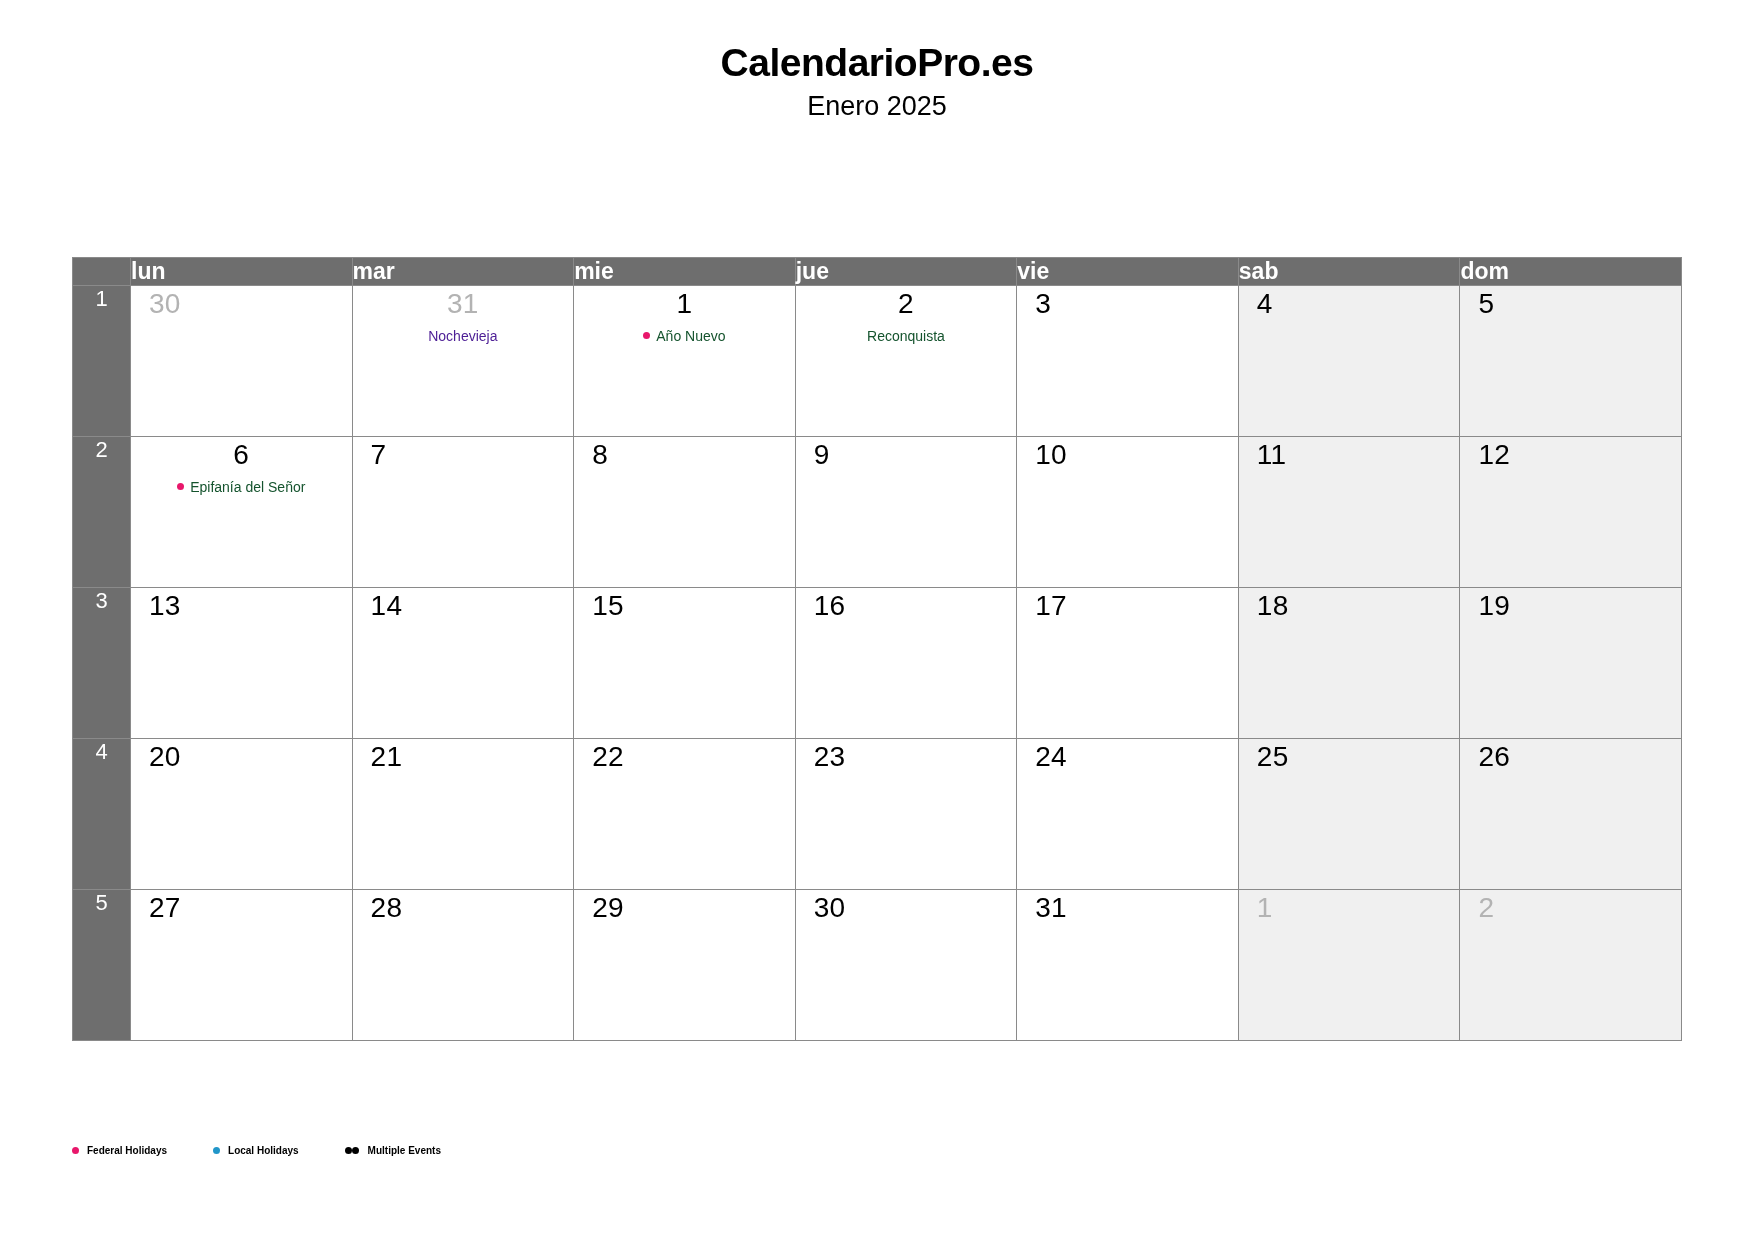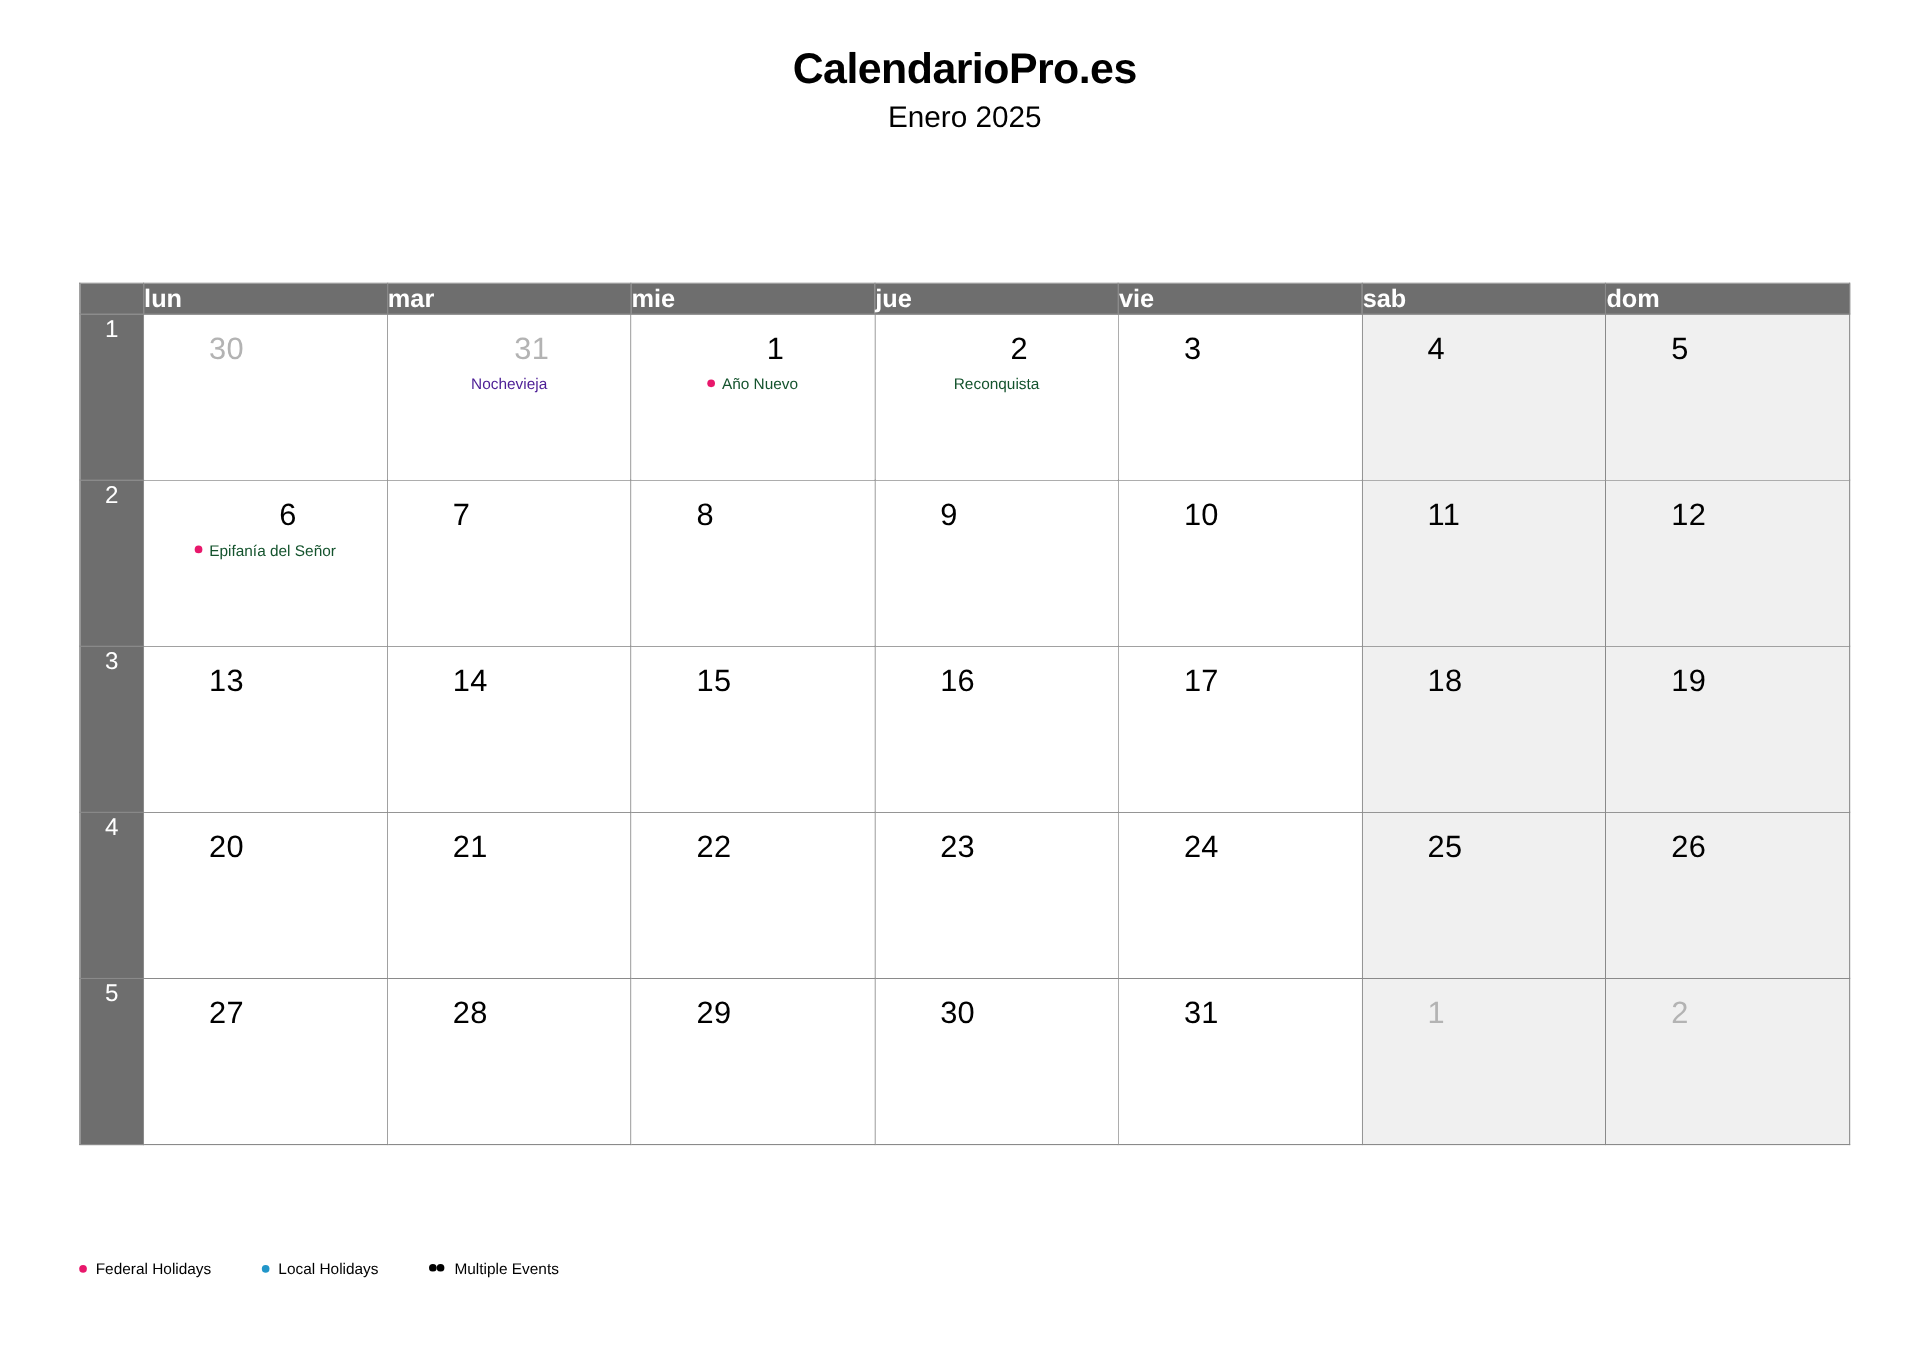--- a/index.html
+++ b/index.html
@@ -87,23 +87,22 @@
     position: relative;
   }
   td.day.weekend {
     background: #f0f0f0;
   }
   .daynum {
     display: block;
     text-align: center;
     font-size: 28px;
     line-height: 1;
-    padding-top: 17px;
+    padding-top: 4px;
     letter-spacing: 0.3px;
-    margin-left: 41px;
   }
   td.day.other .daynum {
     color: #b3b3b3;
   }
   td.day .daynum {
     text-align: left;
     padding-left: 18px;
   }
   td.day.center-num .daynum {
     text-align: center;
@@ -132,22 +131,22 @@
     vertical-align: 2px;
   }
   .dot.federal { background: #e8176b; }
   .dot.local { background: #2196c9; }
   .legend {
     position: absolute;
     left: 72px;
     top: 1145px;
     display: flex;
     align-items: center;
-    font-size: 14px;
-    font-weight: normal;
+    font-size: 10px;
+    font-weight: bold;
   }
   .legend .item {
     display: flex;
     align-items: center;
     margin-right: 46px;
   }
   .legend .item .dot {
     margin-right: 8px;
     vertical-align: middle;
   }

